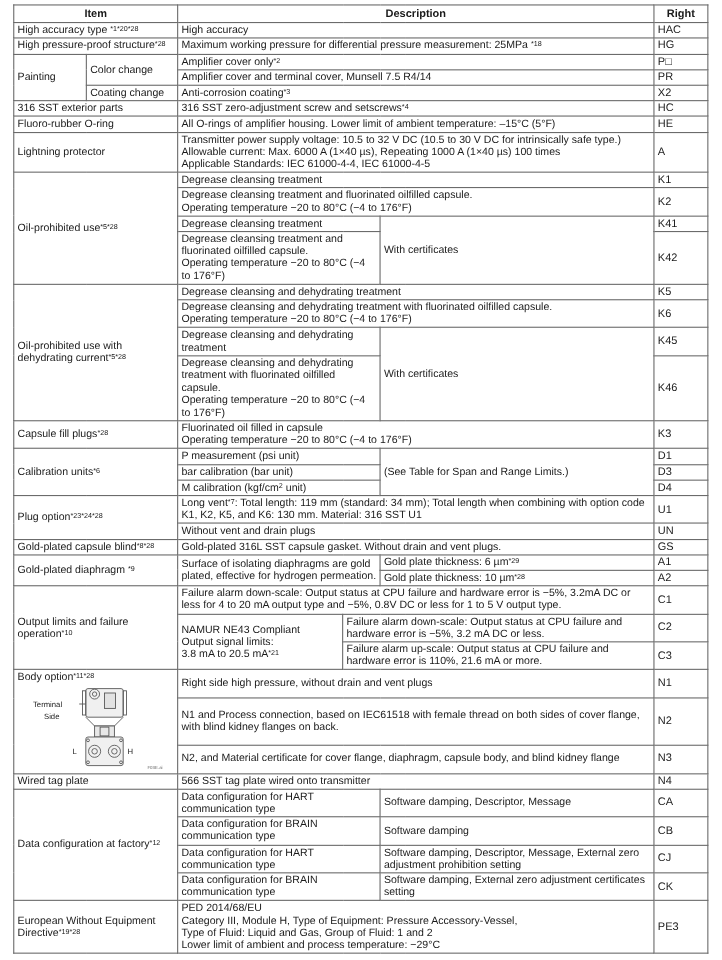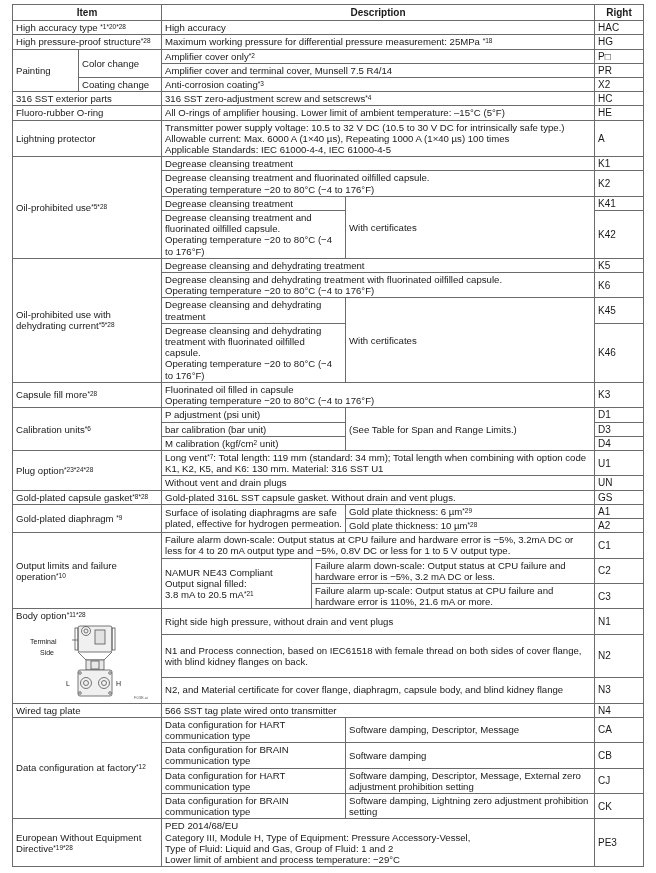--- a/index.html
+++ b/index.html
@@ -122,29 +122,29 @@
       <td colspan="2" rowspan="2">With certificates</td>
       <td class="code">K45</td>
     </tr>
     <tr>
       <td colspan="2" class="multiline">Degrease cleansing and dehydrating treatment with fluorinated oilfilled capsule.
 Operating temperature −20 to 80°C (−4 to 176°F)</td>
       <td class="code">K46</td>
     </tr>
 
     <tr>
-      <td colspan="2" class="item"><span>Capsule fill more</span><sup>*28</sup></td>
+      <td colspan="2" class="item"><span>Capsule fill plugs</span><sup>*28</sup></td>
       <td colspan="4" class="multiline">Fluorinated oil filled in capsule
 Operating temperature −20 to 80°C (−4 to 176°F)</td>
       <td class="code">K3</td>
     </tr>
 
     <tr>
       <td colspan="2" rowspan="3" class="item"><span>Calibration units</span><sup>*6</sup></td>
-      <td colspan="2">P adjustment (psi unit)</td>
+      <td colspan="2">P measurement (psi unit)</td>
       <td colspan="2" rowspan="3">(See Table for Span and Range Limits.)</td>
       <td class="code">D1</td>
     </tr>
     <tr>
       <td colspan="2">bar calibration (bar unit)</td>
       <td class="code">D3</td>
     </tr>
     <tr>
       <td colspan="2"><span>M calibration (kgf/cm</span><sup>2</sup><span> unit)</span></td>
       <td class="code">D4</td>
@@ -154,45 +154,45 @@
       <td colspan="2" rowspan="2" class="item"><span>Plug option</span><sup>*23*24*28</sup></td>
       <td colspan="4"><span>Long vent</span><sup>*7</sup><span>: Total length: 119 mm (standard: 34 mm); Total length when combining with option code K1, K2, K5, and K6: 130 mm. Material: 316 SST U1</span></td>
       <td class="code">U1</td>
     </tr>
     <tr>
       <td colspan="4">Without vent and drain plugs</td>
       <td class="code">UN</td>
     </tr>
 
     <tr>
-      <td colspan="2"><span>Gold-plated capsule gasket</span><sup>*8*28</sup></td>
+      <td colspan="2"><span>Gold-plated capsule blind</span><sup>*8*28</sup></td>
       <td colspan="4">Gold-plated 316L SST capsule gasket. Without drain and vent plugs.</td>
       <td class="code">GS</td>
     </tr>
 
     <tr>
       <td colspan="2" rowspan="2" class="item"><span>Gold-plated diaphragm </span><sup>*9</sup></td>
-      <td colspan="2" rowspan="2">Surface of isolating diaphragms are safe plated, effective for hydrogen permeation.</td>
+      <td colspan="2" rowspan="2">Surface of isolating diaphragms are gold plated, effective for hydrogen permeation.</td>
       <td colspan="2"><span>Gold plate thickness: 6 µm</span><sup>*29</sup></td>
       <td class="code">A1</td>
     </tr>
     <tr>
       <td colspan="2"><span>Gold plate thickness: 10 µm</span><sup>*28</sup></td>
       <td class="code">A2</td>
     </tr>
 
     <tr>
       <td colspan="2" rowspan="3" class="item"><span>Output limits and failure operation</span><sup>*10</sup></td>
       <td colspan="4">Failure alarm down-scale: Output status at CPU failure and hardware error is −5%, 3.2mA DC or less for 4 to 20 mA output type and −5%, 0.8V DC or less for 1 to 5 V output type.</td>
       <td class="code">C1</td>
     </tr>
     <tr>
       <td rowspan="2">
         <div>NAMUR NE43 Compliant</div>
-        <div>Output signal filled:</div>
+        <div>Output signal limits:</div>
         <div><span>3.8 mA to 20.5 mA</span><sup>*21</sup></div>
       </td>
       <td colspan="3">Failure alarm down-scale: Output status at CPU failure and hardware error is −5%, 3.2 mA DC or less.</td>
       <td class="code">C2</td>
     </tr>
     <tr>
       <td colspan="3">Failure alarm up-scale: Output status at CPU failure and hardware error is 110%, 21.6 mA or more.</td>
       <td class="code">C3</td>
     </tr>
 
@@ -262,21 +262,21 @@
       <td colspan="2">Software damping</td>
       <td class="code">CB</td>
     </tr>
     <tr>
       <td colspan="2">Data configuration for HART communication type</td>
       <td colspan="2">Software damping, Descriptor, Message, External zero adjustment prohibition setting</td>
       <td class="code">CJ</td>
     </tr>
     <tr>
       <td colspan="2">Data configuration for BRAIN communication type</td>
-      <td colspan="2">Software damping, Lightning zero adjustment prohibition setting</td>
+      <td colspan="2">Software damping, External zero adjustment certificates setting</td>
       <td class="code">CK</td>
     </tr>
 
     <tr>
       <td colspan="2" class="item"><span>European Without Equipment Directive</span><sup>*19*28</sup></td>
       <td colspan="4" class="multiline">PED 2014/68/EU
 Category III, Module H, Type of Equipment: Pressure Accessory-Vessel,
 Type of Fluid: Liquid and Gas, Group of Fluid: 1 and 2
 Lower limit of ambient and process temperature: −29°C</td>
       <td class="code">PE3</td>

